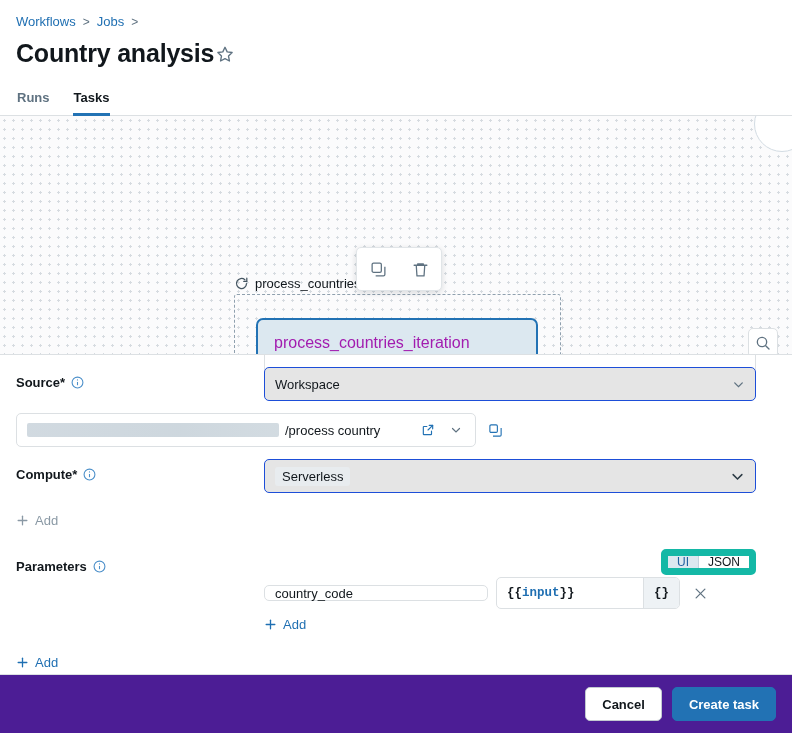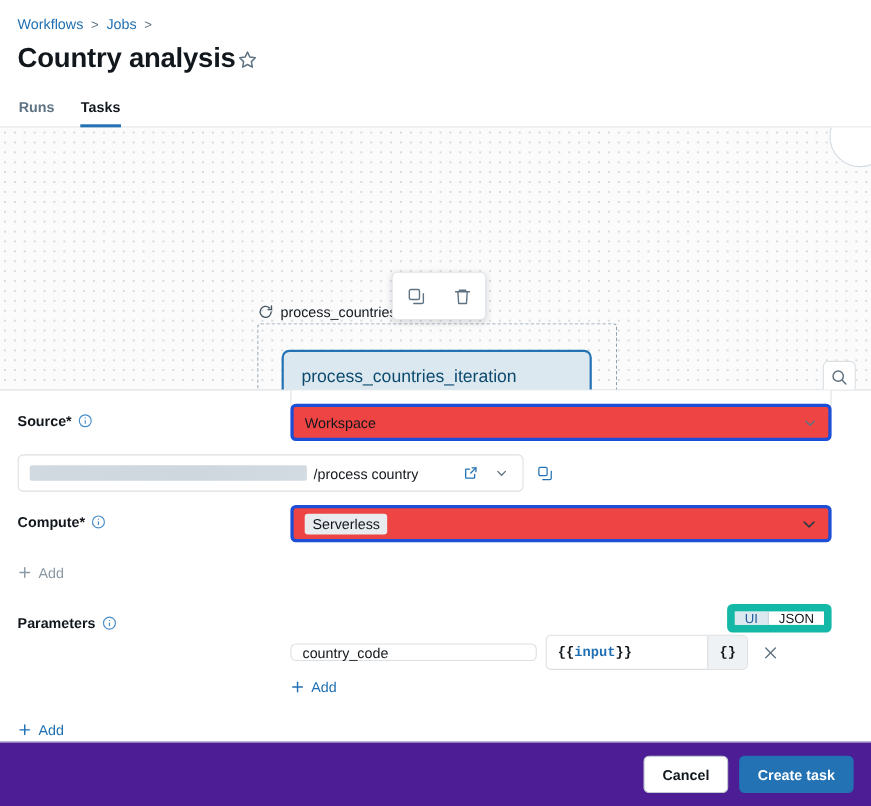--- a/index.html
+++ b/index.html
@@ -38,21 +38,21 @@
     border-radius: 50%; border: 1px solid #D3DCE3; background: #fff;
   }
   .iter-label { position: absolute; left: 234px; top: 160px; display: flex; align-items: center; gap: 6px; font-size: 13px; color: #11171C; white-space: nowrap; }
   .loop-ico { width: 15px; height: 15px; display: block; }
   .iter-box { position: absolute; left: 234px; top: 178px; width: 327px; height: 127px; border: 1px dashed #8FA0AE; border-radius: 3px; }
   .node {
     position: absolute; left: 256px; top: 202px; width: 282px; height: 84px;
     background: #DCE8F0; border: 2px solid #2272B4; border-radius: 7px;
     padding: 13px 16px; display: flex; flex-direction: column; gap: 9px;
   }
-  .node-title { font-size: 16px; color: #0c4a6e; line-height: 20px; }
+  .node-title { font-size: 16px; color: #a21caf; line-height: 20px; }
   .redacted { display: inline-block; height: 14px; border-radius: 2px; background: linear-gradient(90deg,#C9D3DB,#C5D0D8 60%,#CBD5DC); opacity: .85; }
   .float-toolbar {
     position: absolute; left: 356px; top: 131px; width: 86px; height: 44px;
     background: #fff; border: 1px solid #E1E5E8; border-radius: 5px;
     box-shadow: 0 2px 6px rgba(17,23,28,.14);
     display: flex; align-items: center; justify-content: space-around;
   }
   .tb-btn { width: 28px; height: 28px; display: flex; align-items: center; justify-content: center; cursor: pointer; border-radius: 4px; }
   .canvas-controls { position: absolute; right: 14px; top: 212px; display: flex; flex-direction: column; gap: 6px; }
   .cc-btn { width: 30px; height: 30px; background: #fff; border: 1px solid #DCE0E3; border-radius: 5px; display: flex; align-items: center; justify-content: center; cursor: pointer; }
@@ -60,21 +60,21 @@
   
   .form-scroll { position: relative; flex: 1 1 auto; overflow: hidden; padding: 0 16px; }
   .cutoff-field { position: absolute; left: 264px; top: -16px; width: 492px; height: 34px; border: 1px solid #DCE0E3; border-radius: 5px; background: #fff; }
   .row { display: flex; align-items: flex-start; min-height: 34px; margin-top: 12px; }
   .row:first-of-type { margin-top: 22px; }
   .lbl { width: 248px; flex: 0 0 248px; display: flex; align-items: center; gap: 6px; font-size: 13px; font-weight: bold; color: #11171C; padding-top: 8px; }
   .lbl.muted { color: #5F7281; font-weight: normal; }
   .info-ico { width: 13px; height: 13px; flex: 0 0 auto; }
   .ctrl { flex: 1 1 auto; position: relative; }
   .select {
-    width: 492px; height: 34px; border: 3px solid #1d4ed8; border-radius: 5px; background: #ef4444;
+    width: 492px; height: 34px; border: 1px solid #1d4ed8; border-radius: 5px; background: #e5e5e5;
     display: flex; align-items: center; padding: 0 10px; font-size: 13px; color: #11171C; cursor: pointer;
   }
   .select .chev { margin-left: auto; }
   .pill { background: #E8ECEF; border-radius: 3px; padding: 2px 7px; font-size: 13px; }
   .path-wrap { display: flex; align-items: center; gap: 8px; }
   .path-field {
     width: 460px; height: 34px; border: 1px solid #DCE0E3; border-radius: 5px; background: #fff;
     display: flex; align-items: center; padding: 0 8px 0 10px; font-size: 13px; color: #11171C; gap: 6px; cursor: text;
   }
   .path-redact { width: 252px; }

